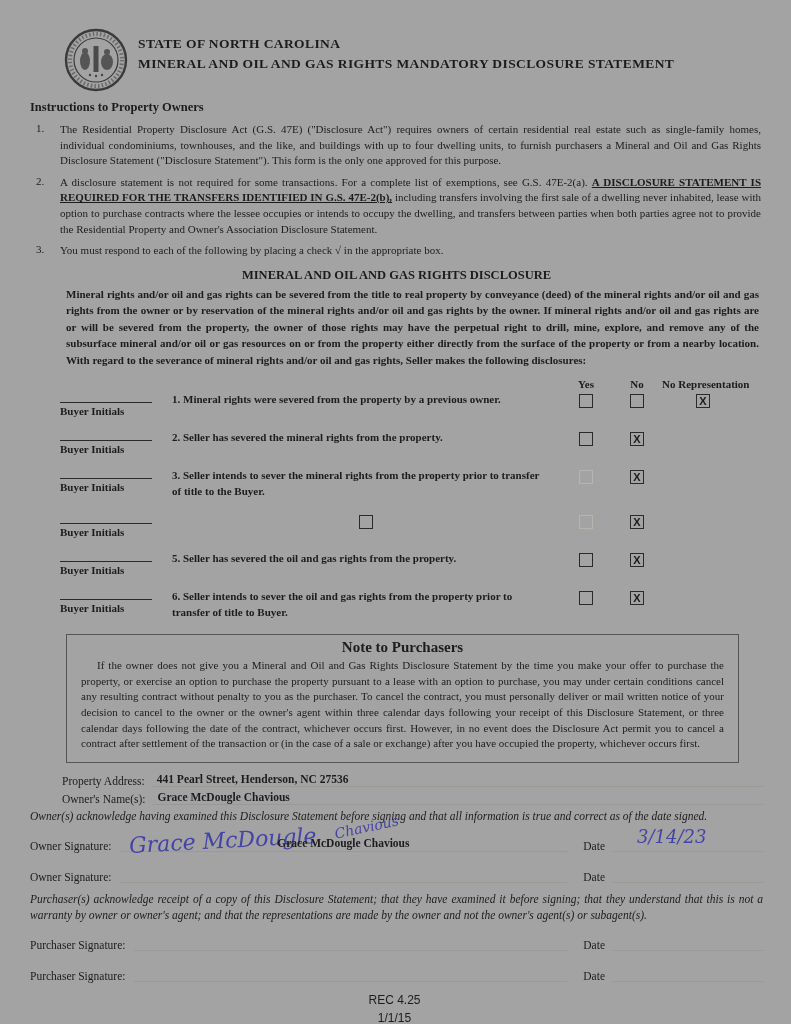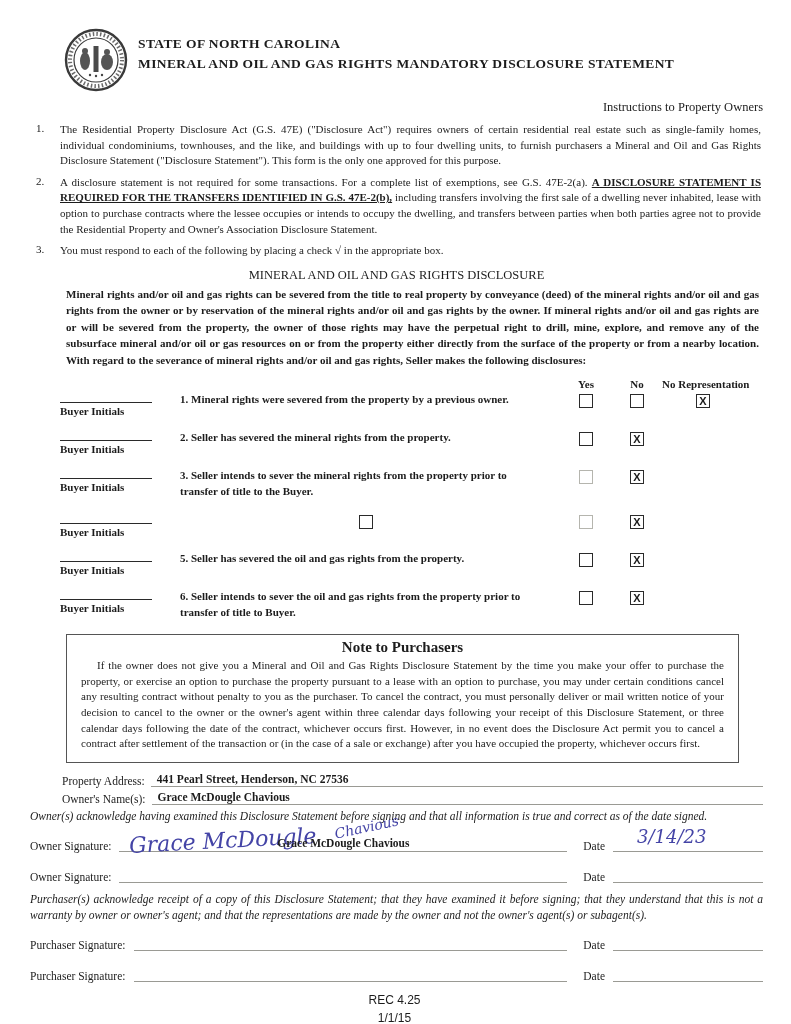--- a/index.html
+++ b/index.html
@@ -1,42 +1,42 @@
 <!DOCTYPE html>
 <html><head>
 <meta charset="utf-8">
 <style>
   * { margin:0; padding:0; box-sizing:border-box; }
   html,body { background:#e8e8e8; }
   .page {
-    width:791px; height:1024px; margin:0 auto; background:#ffffff;
+    width:791px; height:1024px; margin:0 auto; background:#a3a3a3;
     font-family:"Liberation Serif", serif; color:#1c1c1c;
     position:relative; overflow:hidden; padding:28px 28px 0 30px;
   }
   
   .hdr { display:flex; align-items:flex-start; margin-left:34px; }
   .seal { width:64px; height:64px; flex:0 0 64px; margin-right:10px; }
   .titles { padding-top:6px; }
   .title-line { font-weight:bold; font-size:13.5px; letter-spacing:.4px; line-height:1.5; }
   
-  .instr-head { text-align:right; font-weight:normal; font-size:12.5px; margin-top:8px; margin-bottom:7px; }
+  .instr-head { text-align:left; font-weight:bold; font-size:12.5px; margin-top:8px; margin-bottom:7px; }
   .num-item { display:flex; margin:0 2px 6px 6px; }
   .num-item .num { flex:0 0 24px; font-size:11px; }
   .num-item .itxt { flex:1; font-size:11px; line-height:1.42; text-align:justify; }
   .bold-underline { font-weight:bold; text-decoration:underline; }
   
-  .disc-head { text-align:center; font-weight:normal; font-size:12.5px; margin-top:9px; margin-bottom:3px; }
+  .disc-head { text-align:center; font-weight:bold; font-size:12.5px; margin-top:9px; margin-bottom:3px; }
   .disc-intro { font-weight:bold; font-size:11px; line-height:1.5; text-align:justify; margin:0 4px 10px 36px; }
   .grid-row { display:grid; grid-template-columns:112px 388px 52px 50px 82px; margin-left:30px; margin-bottom:13px; }
   .grid-row.hdr-row { margin-bottom:2px; }
   .colhead { font-weight:bold; font-size:11px; text-align:center; white-space:nowrap; }
   .initials { margin-top:10px; }
   .initials .iline { border-top:1.2px solid #2a2a2a; width:92px; height:3px; }
   .initials .ilabel { font-weight:bold; font-size:11px; }
-  .stmt { font-weight:bold; font-size:11px; line-height:1.45; padding-right:14px;margin-left:8px; }
+  .stmt { font-weight:bold; font-size:11px; line-height:1.45; padding-right:14px; }
   .boxcell { display:flex; justify-content:center; align-items:flex-start; padding-top:2px; }
   .box { width:14px; height:14px; border:1.6px solid #2a2a2a; font-family:"Liberation Sans",sans-serif;
          font-size:11px; font-weight:bold; text-align:center; line-height:12px; color:#1a1a1a; }
   .box.faint { border-color:#b5b5ae; }
   
   .notebox { border:1.5px solid #555; margin:2px 24px 10px 36px; padding:4px 14px 10px 14px; }
   .notebox h3 { text-align:center; font-size:15px; font-weight:bold; margin-bottom:2px; }
   .notebox p { font-size:11px; line-height:1.42; text-align:justify; text-indent:16px; }
   
   .fill-row { display:flex; align-items:flex-end; font-size:11.5px; margin-bottom:4px; }

